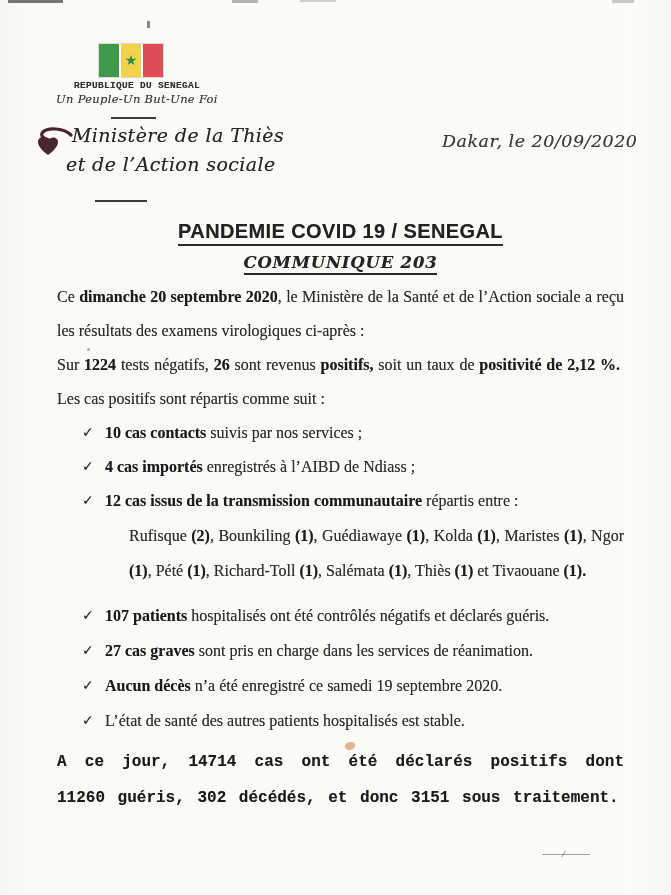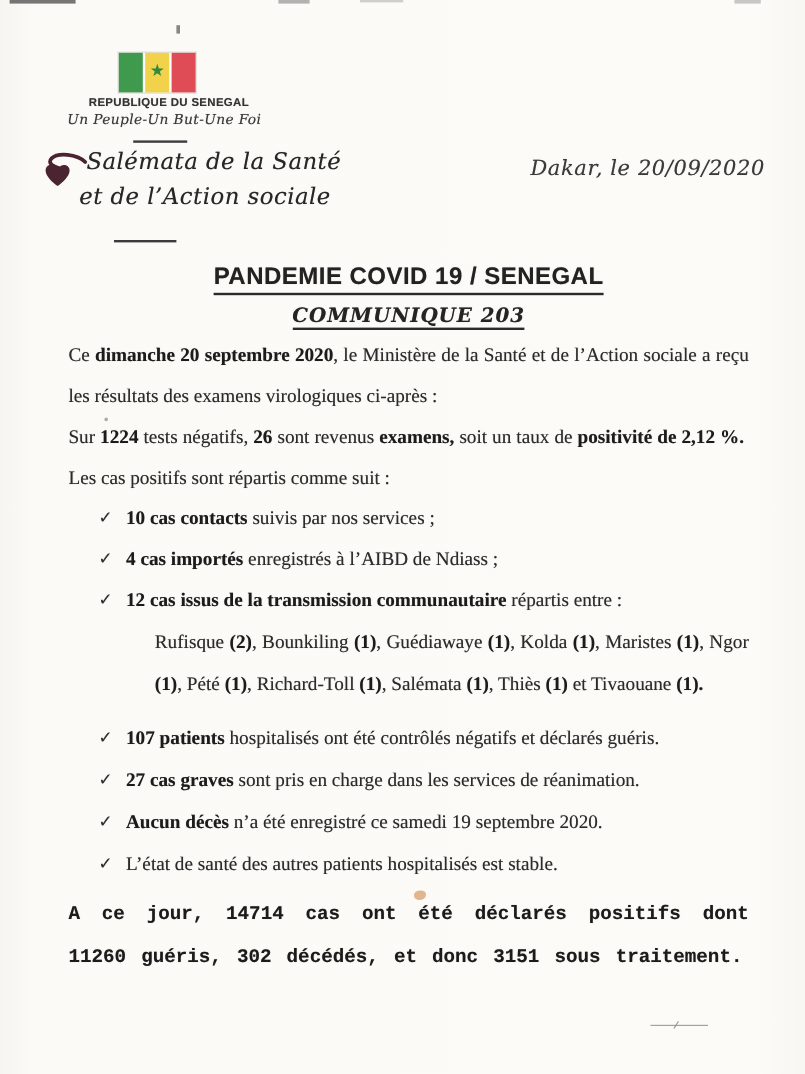--- a/index.html
+++ b/index.html
@@ -21,21 +21,21 @@
   .s3{left:300px;top:0;width:36px;height:2px;background:#999;opacity:.45;}
   .s4{left:612px;top:0;width:22px;height:3px;background:#888;opacity:.45;}
   .s5{left:147px;top:21px;width:3px;height:7px;background:#555;opacity:.7;}
   .s6{left:87px;top:348px;width:3px;height:3px;background:#aaa;border-radius:50%;}
 
   
   header{position:absolute;left:0;top:0;width:671px;height:208px;}
   .flag{position:absolute;left:99px;top:44px;width:64px;height:33px;display:flex;gap:2px;background:#fdfdfb;box-shadow:0 0 0 1px rgba(120,120,120,.25);}
   .flag .band{flex:1;position:relative;}
   .flag .star{position:absolute;left:50%;top:50%;transform:translate(-50%,-52%);font-size:14px;line-height:1;text-shadow:none;}
-  .republic{position:absolute;left:74px;top:80px;width:180px;font-family:Liberation Sans, sans-serif;font-weight:700;font-size:9.5px;letter-spacing:.3px;color:#333;}
+  .republic{position:absolute;left:74px;top:80px;width:180px;font-family:Liberation Mono, monospace;font-weight:700;font-size:9.5px;letter-spacing:.3px;color:#333;}
   .motto{position:absolute;left:56px;top:92px;width:220px;font-family:"DejaVu Serif",serif;font-style:italic;font-size:11.5px;color:#3a3a3a;letter-spacing:.3px;}
   .rule{position:absolute;background:#3c3c3c;height:2px;}
   .rule-top{left:111px;top:117px;width:45px;}
   .rule-bottom{left:95px;top:200px;width:52px;}
   .logo{position:absolute;left:30px;top:126px;width:44px;height:40px;}
   .ministry{position:absolute;left:72px;top:124px;font-family:"DejaVu Serif",serif;font-style:italic;font-size:19px;color:#262626;letter-spacing:.4px;}
   .ministry .m2{margin-left:-6px;margin-top:7px;}
   .dateline{position:absolute;left:442px;top:131px;font-family:"DejaVu Serif",serif;font-style:italic;font-size:17.5px;color:#3a3a3a;letter-spacing:.5px;}
 
   
@@ -86,34 +86,34 @@
     <div class="motto">Un Peuple-Un But-Une Foi</div>
     <div class="rule rule-top"></div>
 
     <div class="logo" style="color: rgb(74, 36, 48);">
       <svg viewBox="0 0 44 40" width="44" height="40" aria-hidden="true">
         <path d="M41 9 C34 2 18 1 13 6 C9 10 15 13 19 14" fill="none" stroke="currentColor" stroke-width="3.2" stroke-linecap="round"></path>
         <path d="M19 14 C17 9 8 10 8 16 C8 21 14 26 18 29 C22 26 28 21 28 16 C28 11 21 10 19 14 Z" fill="currentColor"></path>
       </svg>
     </div>
     <div class="ministry">
-      <div class="m1">Salémata de la Santé</div>
+      <div class="m1">Ministère de la Thiès</div>
       <div class="m2">et de l’Action sociale</div>
     </div>
     <div class="rule rule-bottom"></div>
 
     <div class="dateline">Dakar, le 20/09/2020</div>
   </header>
 
   <main>
     <h1><span>PANDEMIE COVID 19 / SENEGAL</span></h1>
     <h2><span>COMMUNIQUE 203</span></h2>
 
     <p class="para first"><span>Ce </span><span class="b">dimanche 20 septembre 2020</span><span>, le Ministère de la Santé et de l’Action sociale a reçu les résultats des examens virologiques ci-après :</span></p>
-    <p class="para"><span>Sur </span><span class="b">1224</span><span> tests négatifs, </span><span class="b">26</span><span> sont revenus </span><span class="b">examens,</span><span> soit un taux de </span><span class="b">positivité de 2,12 %.</span><span>&nbsp; Les cas positifs sont répartis comme suit :</span></p>
+    <p class="para"><span>Sur </span><span class="b">1224</span><span> tests négatifs, </span><span class="b">26</span><span> sont revenus </span><span class="b">positifs,</span><span> soit un taux de </span><span class="b">positivité de 2,12 %.</span><span>&nbsp; Les cas positifs sont répartis comme suit :</span></p>
 
     <div class="bullets">
         <div class="bullet">
           <span class="check">✓</span>
           <span class="bullet-text"><span class="b">10 cas contacts</span><span> suivis par nos services ;</span></span>
         </div>
         <div class="bullet">
           <span class="check">✓</span>
           <span class="bullet-text"><span class="b">4 cas importés</span><span> enregistrés à l’AIBD de Ndiass ;</span></span>
         </div>

